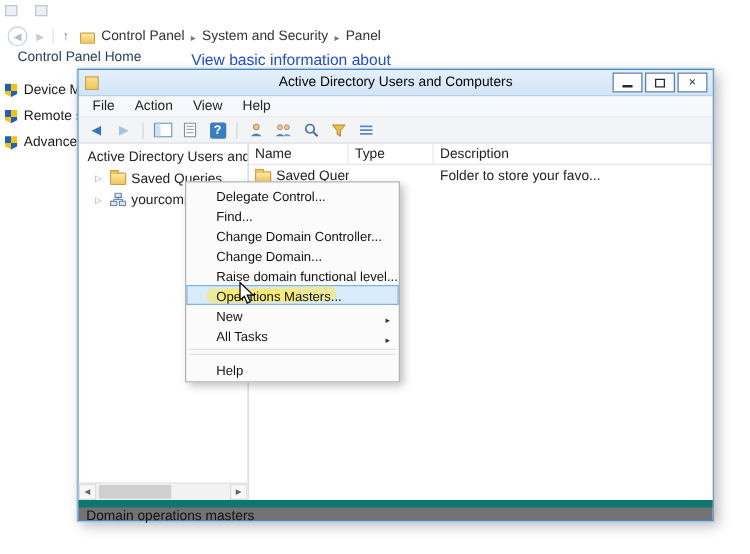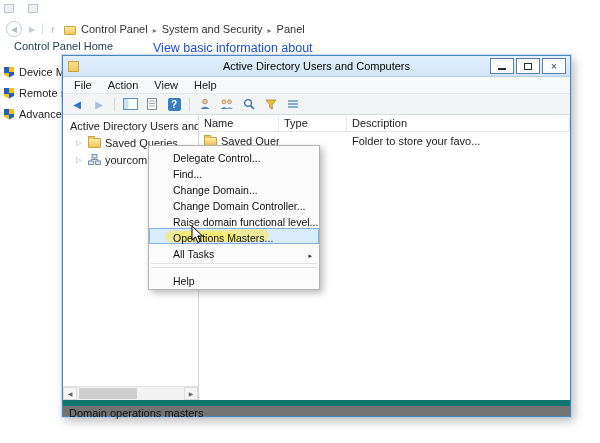--- a/index.html
+++ b/index.html
@@ -281,34 +281,38 @@
   </div>
 
   <div class="ctx">
     <div class="ctx-item">
         <span class="lbl">Delegate Control...</span>
       </div>
     <div class="ctx-item">
         <span class="lbl">Find...</span>
       </div>
     <div class="ctx-item">
+        <span class="lbl">Change Domain Controller...</span>
+      </div>
+    <div class="ctx-item">
         <span class="lbl">Change Domain...</span>
-      </div>
-    <div class="ctx-item">
-        <span class="lbl">Change Domain Controller...</span>
       </div>
     <div class="ctx-item">
         <span class="lbl">Raise domain functional level...</span>
       </div>
     <div class="ctx-item hl">
       <span class="marker"></span>
       <span class="marker2"></span>
       <span class="lbl">Operations Masters...</span>
     </div>
     <div class="ctx-item">
+      <span class="lbl">New</span>
+      <span class="arrow">▸</span>
+    </div>
+    <div class="ctx-item">
       <span class="lbl">All Tasks</span>
       <span class="arrow">▸</span>
     </div>
     <div class="ctx-sep"></div>
     <div class="ctx-sep"></div>
     <div class="ctx-item">
         <span class="lbl">Help</span>
       </div>
   </div>
 

